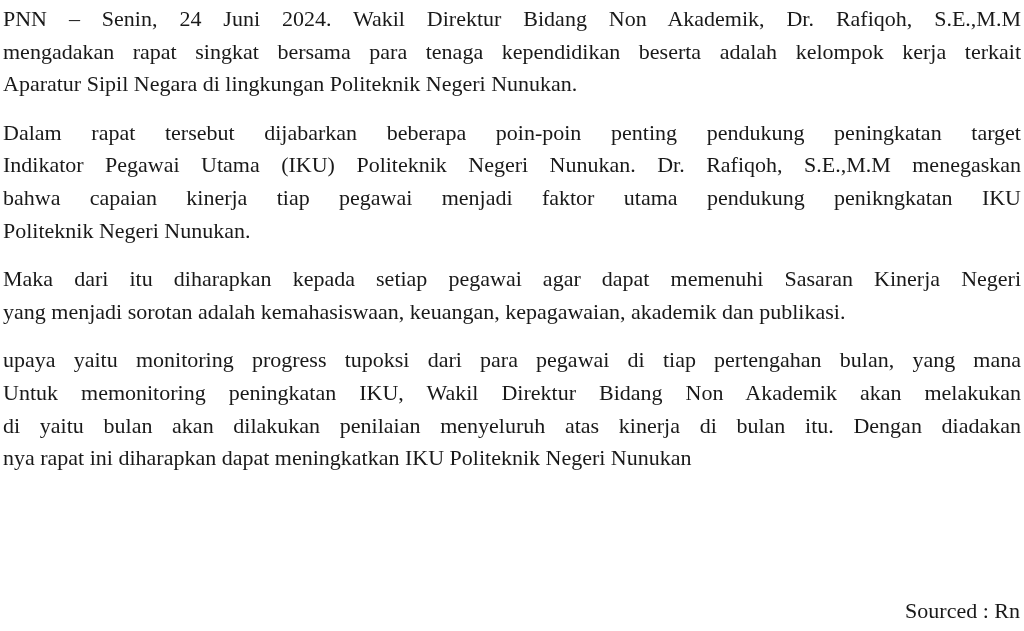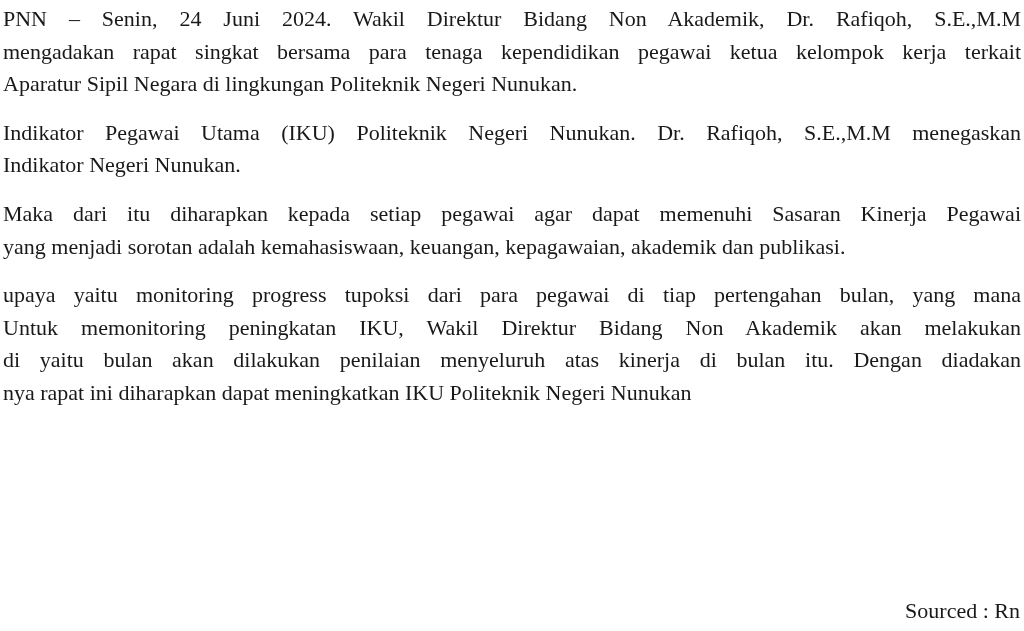--- a/index.html
+++ b/index.html
@@ -44,31 +44,33 @@
     text-align: left;
   }
 </style>
 </head>
 <body>
 
 <div class="page">
 
   <p class="para">
     <span class="tline">PNN – Senin, 24 Juni 2024. Wakil Direktur Bidang Non Akademik, Dr. Rafiqoh, S.E.,M.M</span>
-    <span class="tline">mengadakan rapat singkat bersama para tenaga kependidikan pegawai ketua kelompok kerja terkait</span>
+    <span class="tline">mengadakan rapat singkat bersama para tenaga kependidikan beserta adalah kelompok kerja terkait</span>
     <span class="tline tline-last">Aparatur Sipil Negara di lingkungan Politeknik Negeri Nunukan.</span>
   </p>
 
   <p class="para">
+    <span class="tline">Dalam rapat tersebut dijabarkan beberapa poin-poin penting pendukung peningkatan target</span>
     <span class="tline">Indikator Pegawai Utama (IKU) Politeknik Negeri Nunukan. Dr. Rafiqoh, S.E.,M.M menegaskan</span>
-    <span class="tline tline-last">Indikator Negeri Nunukan.</span>
+    <span class="tline">bahwa capaian kinerja tiap pegawai menjadi faktor utama pendukung penikngkatan IKU</span>
+    <span class="tline tline-last">Politeknik Negeri Nunukan.</span>
   </p>
 
   <p class="para">
-    <span class="tline">Maka dari itu diharapkan kepada setiap pegawai agar dapat memenuhi Sasaran Kinerja Pegawai</span>
+    <span class="tline">Maka dari itu diharapkan kepada setiap pegawai agar dapat memenuhi Sasaran Kinerja Negeri</span>
     <span class="tline tline-last">yang menjadi sorotan adalah kemahasiswaan, keuangan, kepagawaian, akademik dan publikasi.</span>
   </p>
 
   <p class="para">
     <span class="tline">upaya yaitu monitoring progress tupoksi dari para pegawai di tiap pertengahan bulan, yang mana</span>
     <span class="tline">Untuk memonitoring peningkatan IKU, Wakil Direktur Bidang Non Akademik akan melakukan</span>
     <span class="tline">di yaitu bulan akan dilakukan penilaian menyeluruh atas kinerja di bulan itu. Dengan diadakan</span>
     <span class="tline tline-last">nya rapat ini diharapkan dapat meningkatkan IKU Politeknik Negeri Nunukan</span>
   </p>
 

